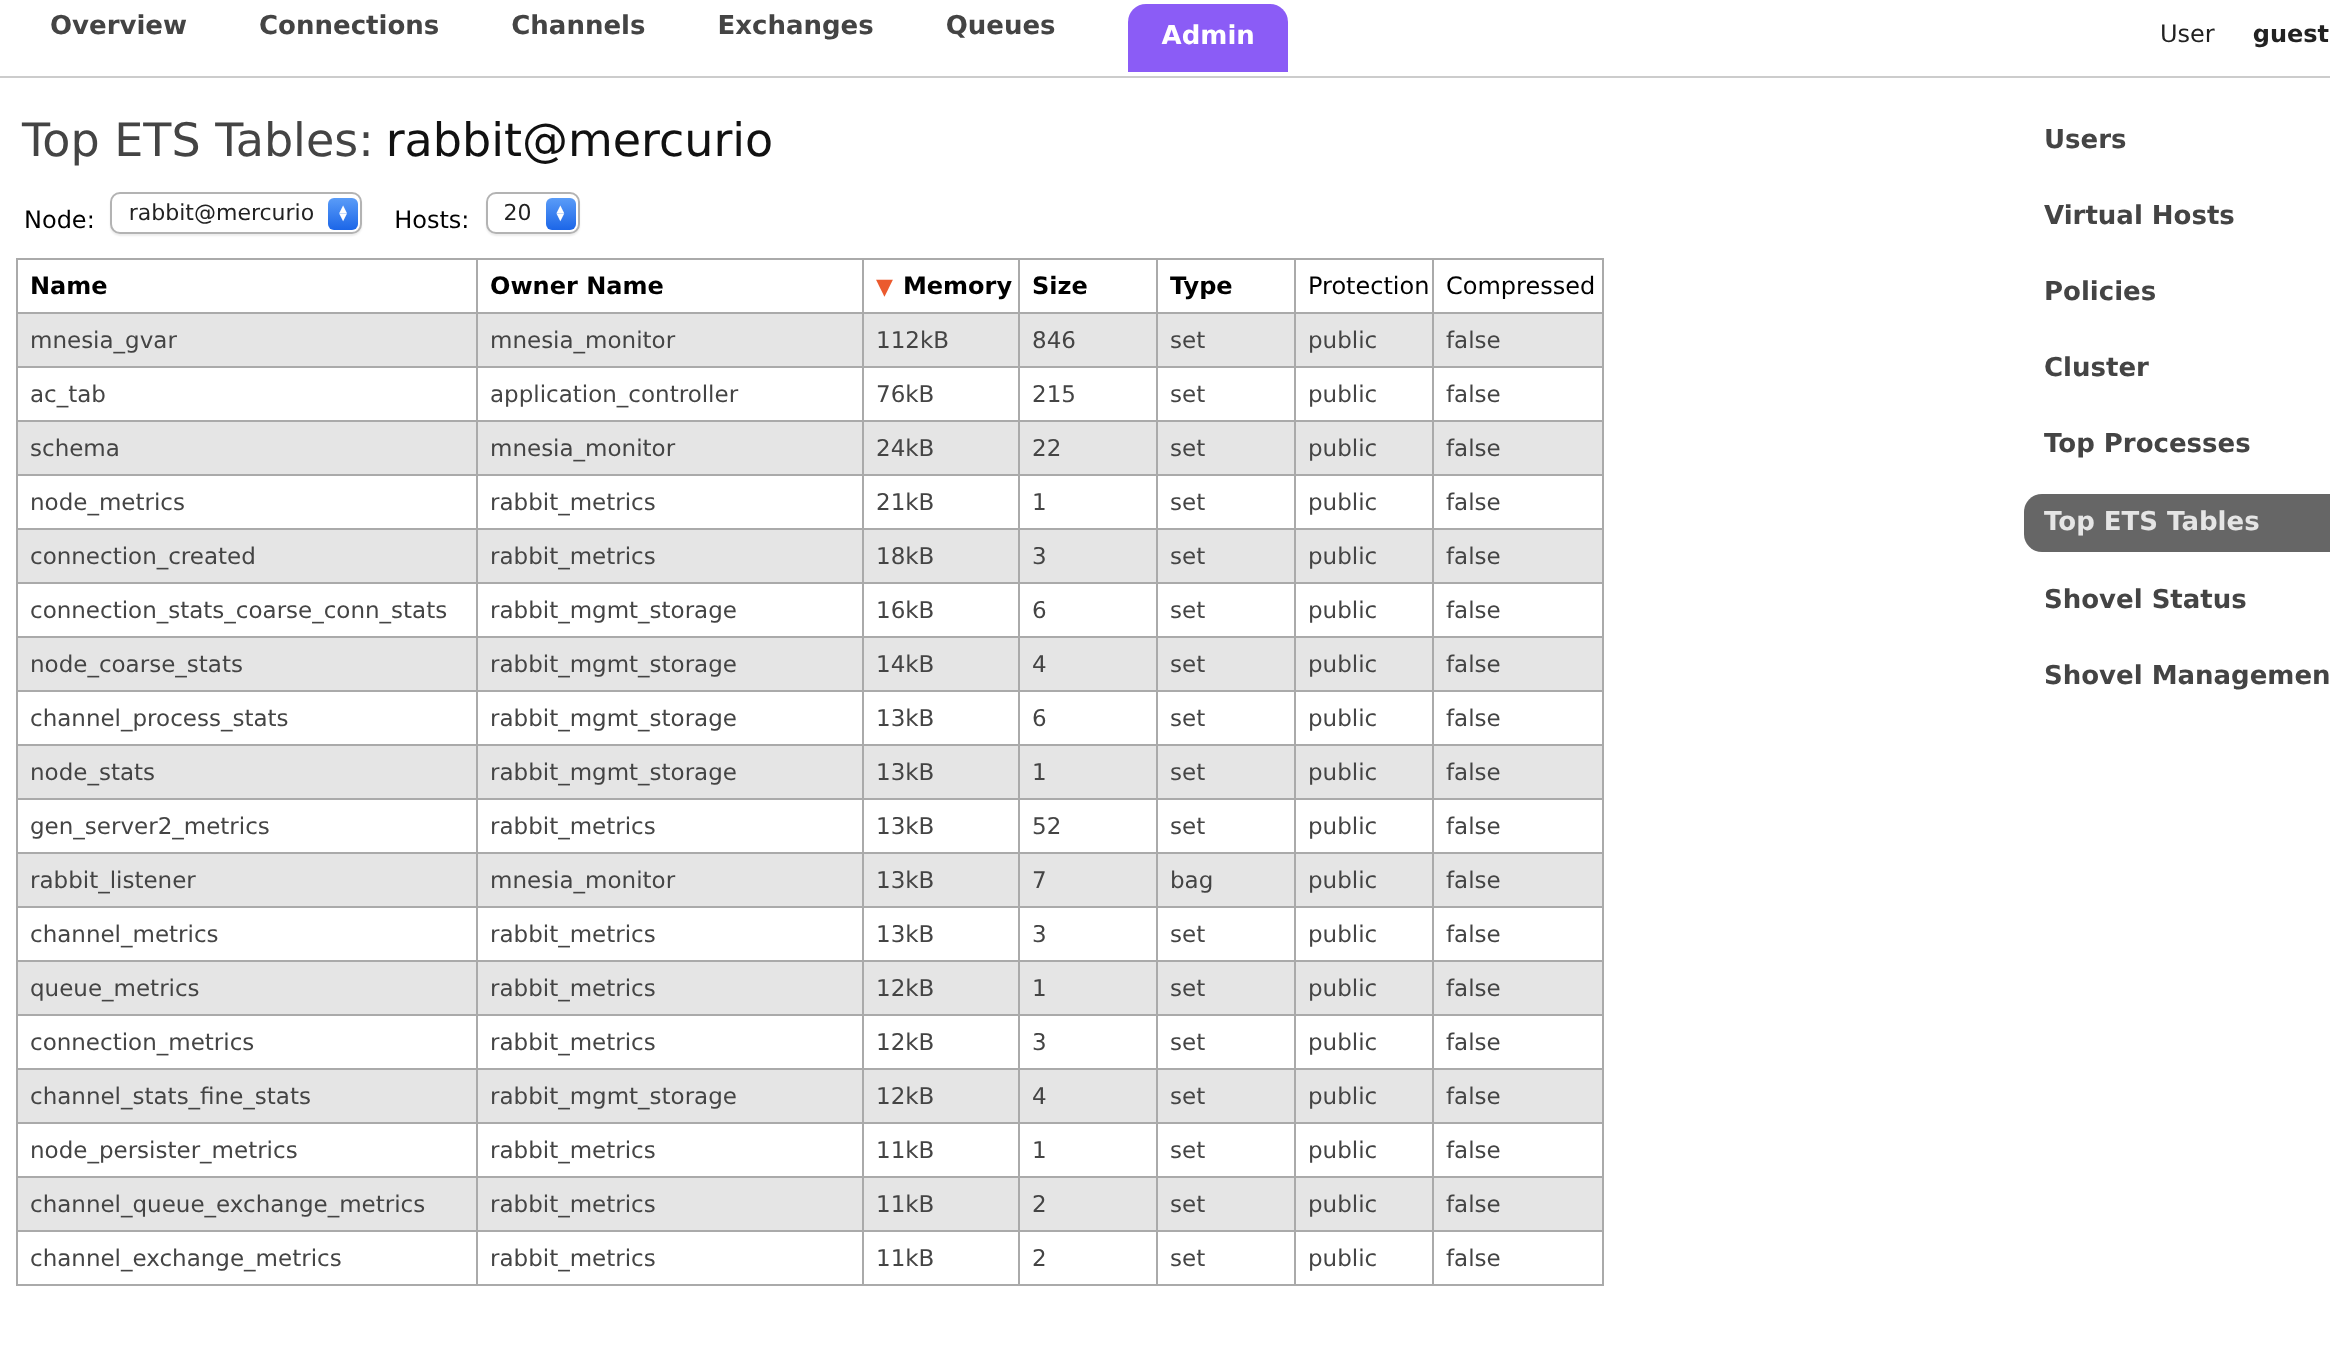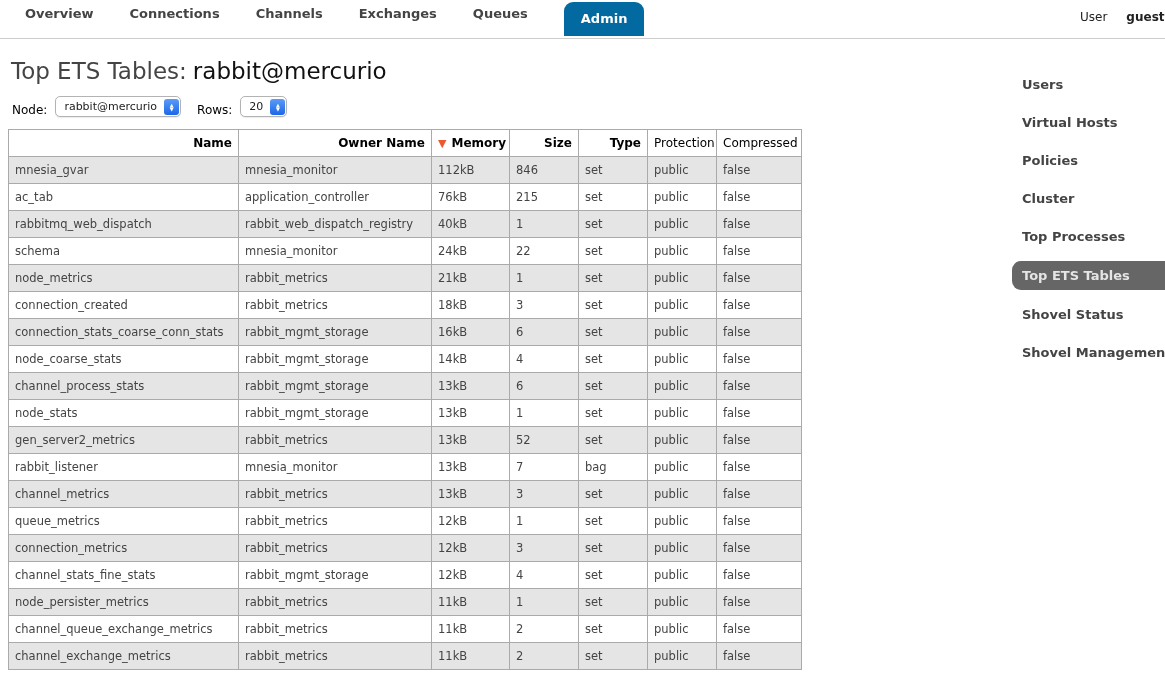--- a/index.html
+++ b/index.html
@@ -9,21 +9,21 @@
     -webkit-font-smoothing:antialiased;
   }
   
   .topbar{position:relative;height:38px;border-bottom:1px solid #ccc;}
   .tabs{display:flex;align-items:center;height:38px;padding-left:25px;gap:36px;}
   .tab{
     font-size:13px;font-weight:bold;color:#444;padding-bottom:11px;cursor:pointer;
     white-space:nowrap;
   }
   .tab.active{
-    background:#0369a1;color:#fff;border-radius:9px 9px 0 0;
+    background:#8b5cf6;color:#fff;border-radius:9px 9px 0 0;
     padding:9px 17px 10px 17px;margin-bottom:0;
   }
   .user-area{position:absolute;top:6px;left:1080px;white-space:nowrap;font-size:12px;color:#222;display:flex;align-items:center;}
   .user-name{font-weight:bold;margin-left:19px;}
   .logout-btn{
     margin-left:9px;background:#666;color:#fff;border:none;cursor:pointer;
     font-family:inherit;font-size:12px;font-weight:bold;padding:4px 12px;border-radius:5px;
   }
   
   .content{padding-left:8px;}
@@ -44,26 +44,26 @@
     width:15px;height:16px;border-radius:3px;
     background:linear-gradient(#5a9cf8,#1c66e8);
     display:flex;flex-direction:column;align-items:center;justify-content:center;
     color:#fff;font-size:5px;line-height:4px;
   }
   
   table{border-collapse:collapse;table-layout:fixed;width:793px;margin-top:2px;}
   th,td{border:1px solid #aaa;text-align:left;overflow:hidden;white-space:nowrap;}
   th{background:#fff;color:#000;font-size:12px;font-weight:bold;padding:6px 6px;}
   th.plain{font-weight:normal;}
-  th.sortable{cursor:pointer;text-align:right;}
+  th.sortable{cursor:pointer;}
   td{font-size:11.5px;color:#444;padding:6px 6px;}
   tbody tr:nth-child(odd){background:#e5e5e5;}
   .sort-arrow{color:#eb5a2e;font-size:11px;margin-right:5px;}
   
-  .sidebar{position:absolute;top:71px;right:0;width:153px;}
+  .sidebar{position:absolute;top:57px;right:0;width:153px;}
   .sidebar-item{
     font-size:13px;font-weight:bold;color:#444;cursor:pointer;
     padding:6px 0 6px 10px;margin-bottom:11px;white-space:nowrap;
   }
   .sidebar-item.active{
     background:#666;color:#e5e5e5;border-radius:9px 0 0 9px;padding:7px 0 7px 10px;
   }
 </style>
 </head>
 <body>
@@ -89,21 +89,21 @@
 
   <div class="filters">
     <span class="filter-label">Node:</span>
     <span class="select">
       <span class="value">rabbit@mercurio</span>
       <span class="chevrons">
         <span>▲</span>
         <span>▼</span>
       </span>
     </span>
-    <span class="filter-label">Rows:</span>
+    <span class="filter-label">Hosts:</span>
     <span class="select">
       <span class="value">20</span>
       <span class="chevrons">
         <span>▲</span>
         <span>▼</span>
       </span>
     </span>
   </div>
 
   <table>
@@ -140,29 +140,20 @@
         <tr>
     <td>ac_tab</td>
     <td>application_controller</td>
     <td>76kB</td>
     <td>215</td>
     <td>set</td>
     <td>public</td>
     <td>false</td>
   </tr>
         <tr>
-    <td>rabbitmq_web_dispatch</td>
-    <td>rabbit_web_dispatch_registry</td>
-    <td>40kB</td>
-    <td>1</td>
-    <td>set</td>
-    <td>public</td>
-    <td>false</td>
-  </tr>
-        <tr>
     <td>schema</td>
     <td>mnesia_monitor</td>
     <td>24kB</td>
     <td>22</td>
     <td>set</td>
     <td>public</td>
     <td>false</td>
   </tr>
         <tr>
     <td>node_metrics</td>

